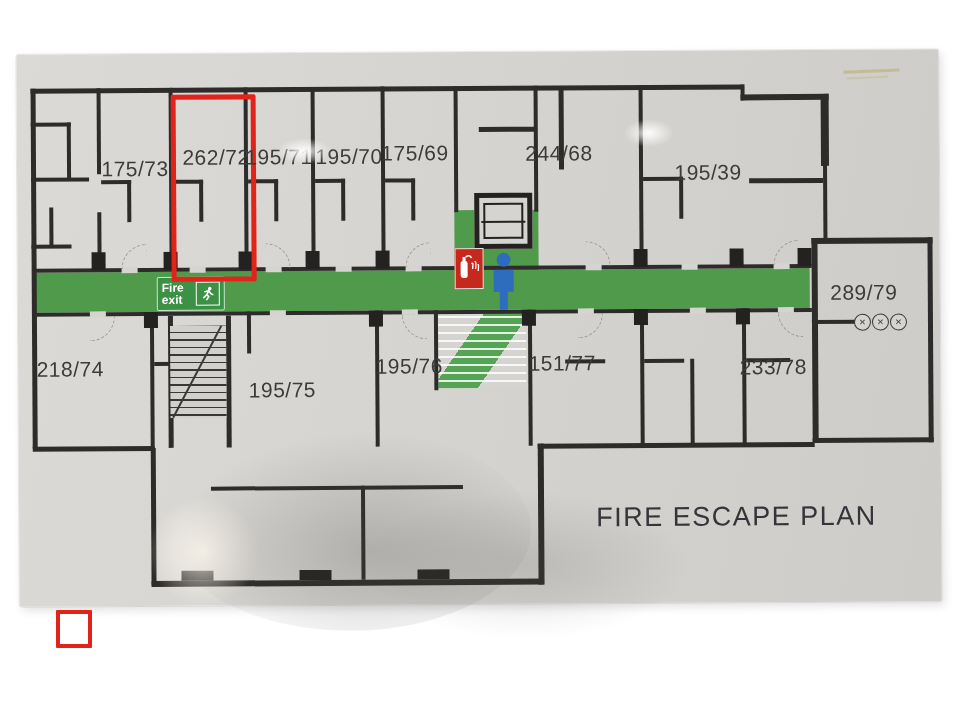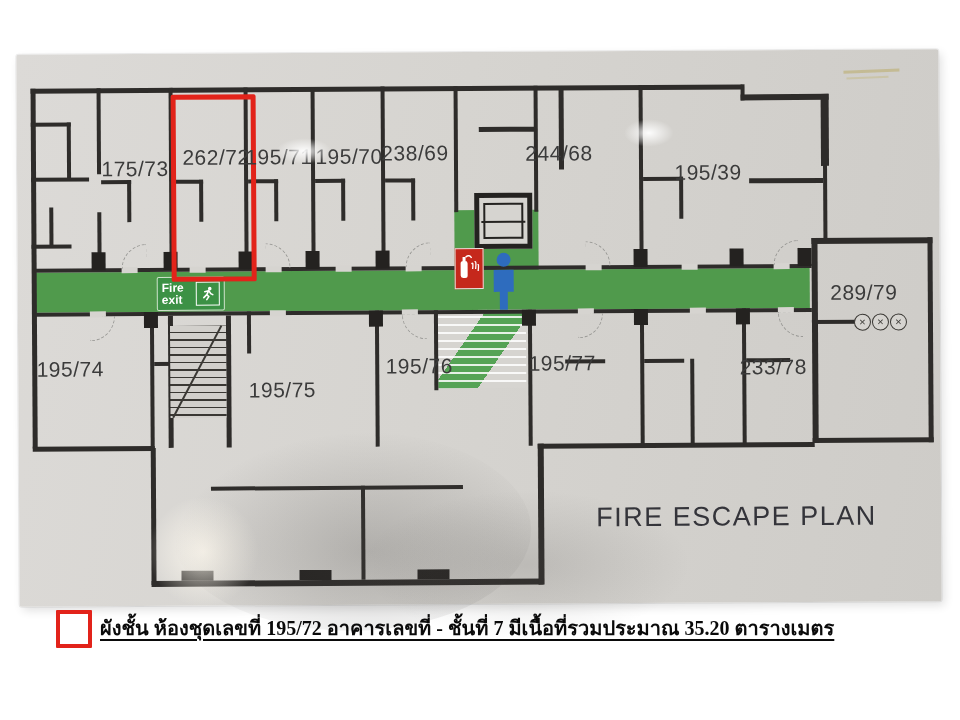--- a/index.html
+++ b/index.html
@@ -225,36 +225,35 @@
         <path d="M6 18 h20 v22 h-6 v18 h-8 v-18 h-6 z" fill="#2e6cbe"></path>
       </svg>
     </div>
 
     <div id="highlight-rect"></div>
 
     <div class="room-label" style="left:106px;top:107px">175/73</div>
     <div class="room-label" style="left:187px;top:96px">262/72</div>
     <div class="room-label" style="left:250px;top:96px">195/71</div>
     <div class="room-label" style="left:320px;top:96px">195/70</div>
-    <div class="room-label" style="left:386px;top:93px">238/69</div>
+    <div class="room-label" style="left:386px;top:93px">175/69</div>
     <div class="room-label" style="left:530px;top:94px">244/68</div>
     <div class="room-label" style="left:679px;top:114px">195/39</div>
     <div class="room-label" style="left:834px;top:235px">289/79</div>
-    <div class="room-label" style="left:40px;top:307px">195/74</div>
+    <div class="room-label" style="left:40px;top:307px">218/74</div>
     <div class="room-label" style="left:252px;top:329px">195/75</div>
-    <div class="room-label" style="left:389px;top:306px">195/76</div>
-    <div class="room-label" style="left:532px;top:304px">195/77</div>
+    <div class="room-label" style="left:379px;top:306px">195/76</div>
+    <div class="room-label" style="left:532px;top:304px">151/77</div>
     <div class="room-label" style="left:743px;top:309px">233/78</div>
 
     <div id="plan-title">FIRE ESCAPE PLAN</div>
 
     <div class="glow" style="left:247px;top:77px;width:56px;height:26px;background:radial-gradient(ellipse,rgba(255,255,255,.95),rgba(255,255,255,0) 70%)"></div>
     <div class="glow" style="left:595px;top:60px;width:50px;height:28px;background:radial-gradient(ellipse,rgba(255,255,255,.95),rgba(255,255,255,0) 70%)"></div>
     <div class="glow" style="left:112px;top:430px;width:120px;height:120px;background:radial-gradient(ellipse,rgba(255,250,240,.85),rgba(255,255,255,0) 65%)"></div>
     <div class="shade" style="left:140px;top:370px;width:360px;height:200px;background:radial-gradient(ellipse at 55% 60%,rgba(70,68,66,.26),rgba(70,68,66,0) 70%)"></div>
     <div class="shade" style="left:330px;top:430px;width:330px;height:150px;background:radial-gradient(ellipse,rgba(80,78,75,.18),rgba(80,78,75,0) 70%)"></div>
   </div>
 </div>
 
 <div id="legend">
   <div id="legend-swatch"></div>
-  <div id="legend-caption">ผังชั้น ห้องชุดเลขที่ 195/72 อาคารเลขที่ - ชั้นที่ 7  มีเนื้อที่รวมประมาณ 35.20 ตารางเมตร</div>
 </div>
 
 </body></html>

